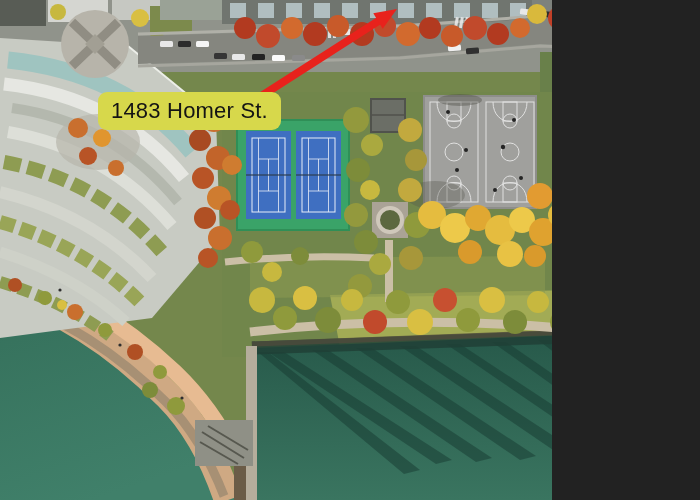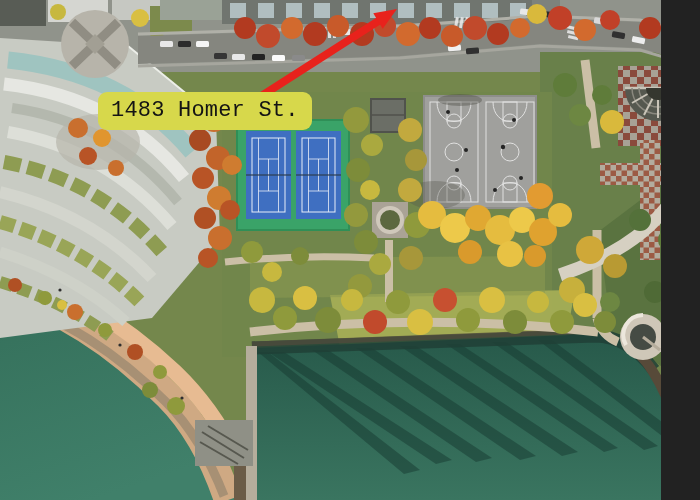--- a/index.html
+++ b/index.html
@@ -1,17 +1,17 @@
 <!DOCTYPE html>
 <html><head>
 <meta charset="utf-8">
 <style>
   html,body{margin:0;padding:0;background:#222;}
-  #stage{position:relative;width:661px;height:500px;overflow:hidden;
-         font-family:Liberation Mono, monospace;}
+  #stage{position:relative;width:552px;height:500px;overflow:hidden;
+         font-family:Liberation Sans, sans-serif;}
   #stage svg{position:absolute;left:0;top:0;}
   .addr{position:absolute;left:98px;top:92px;background:#d7d84b;color:#141414;
         font-size:22px;font-weight:500;letter-spacing:.2px;line-height:1.1;
         padding:7px 13px;border-radius:9px;white-space:nowrap;}
 </style>
 </head>
 <body>
 
 <div id="stage">
 <svg width="700" height="500" viewBox="0 0 700 500">

